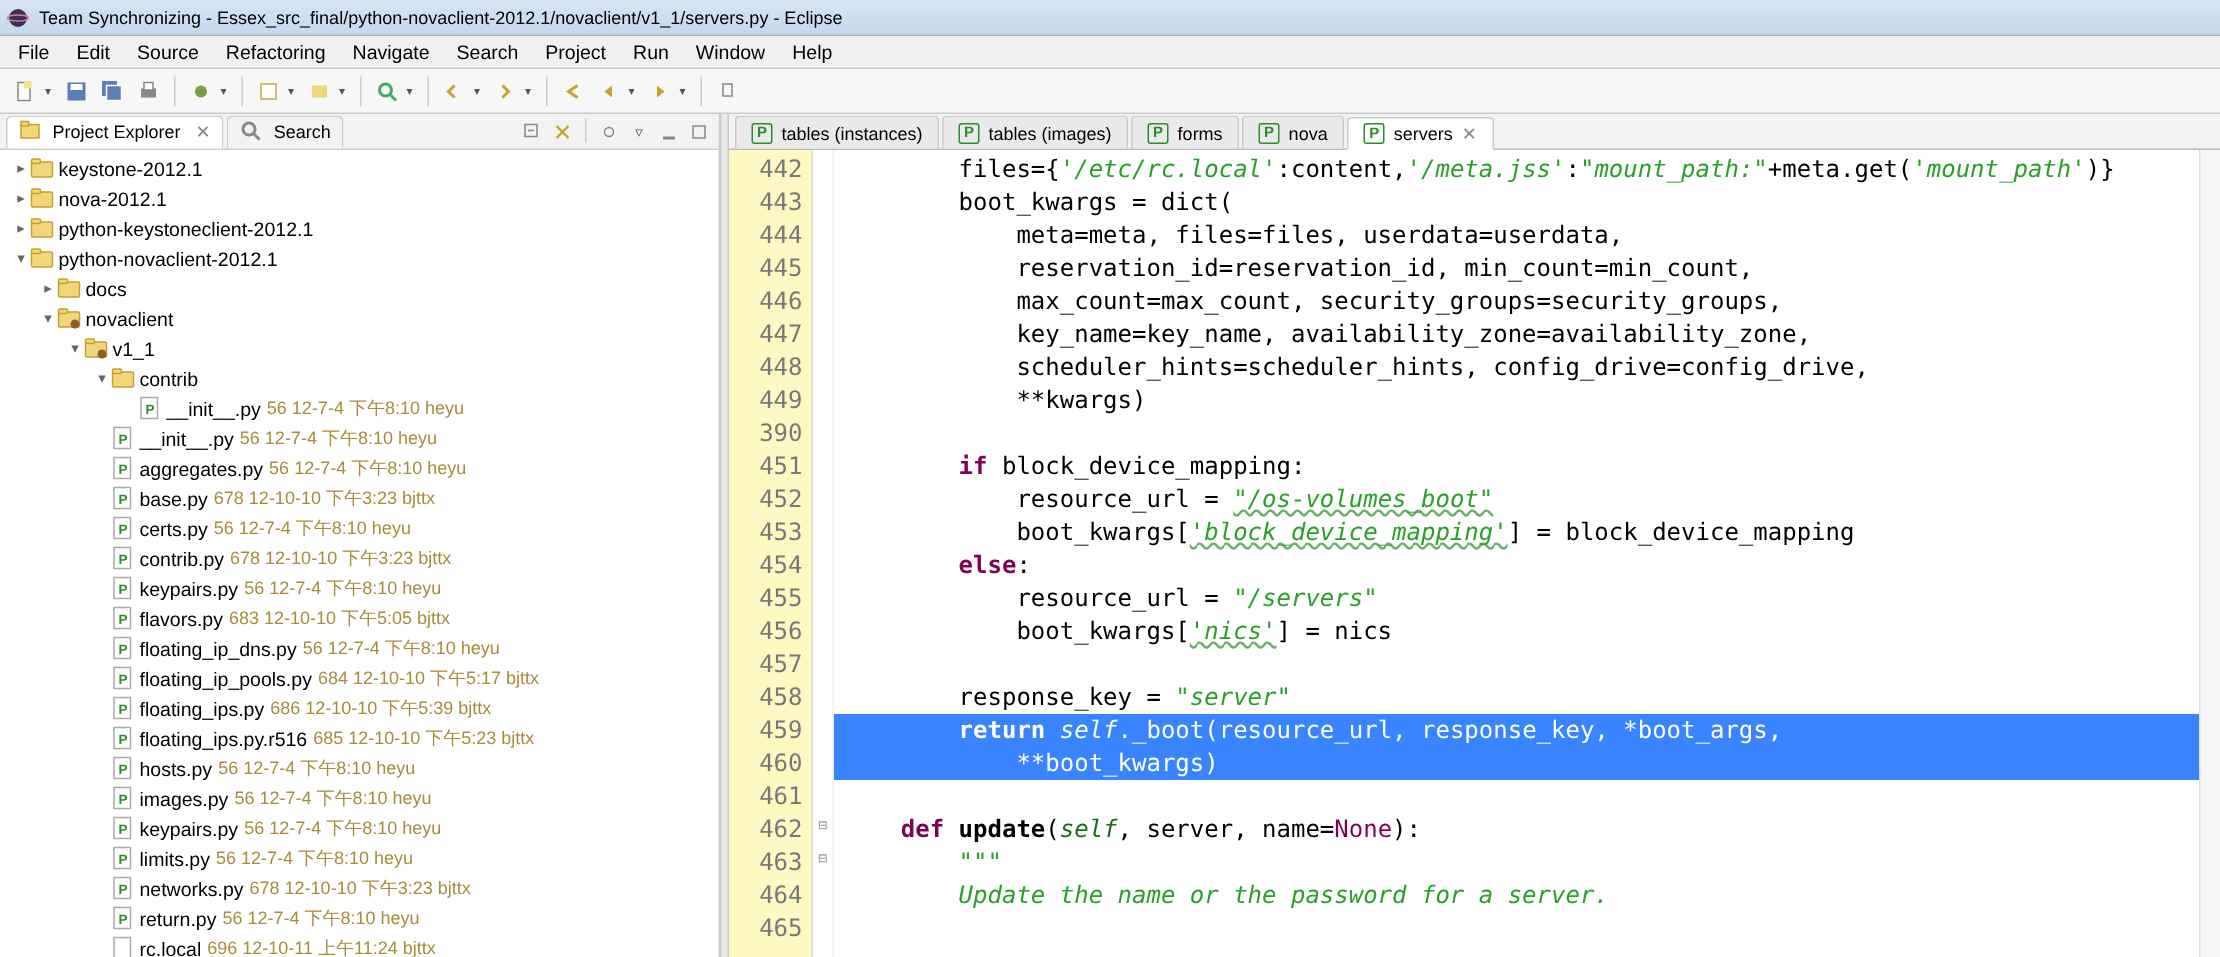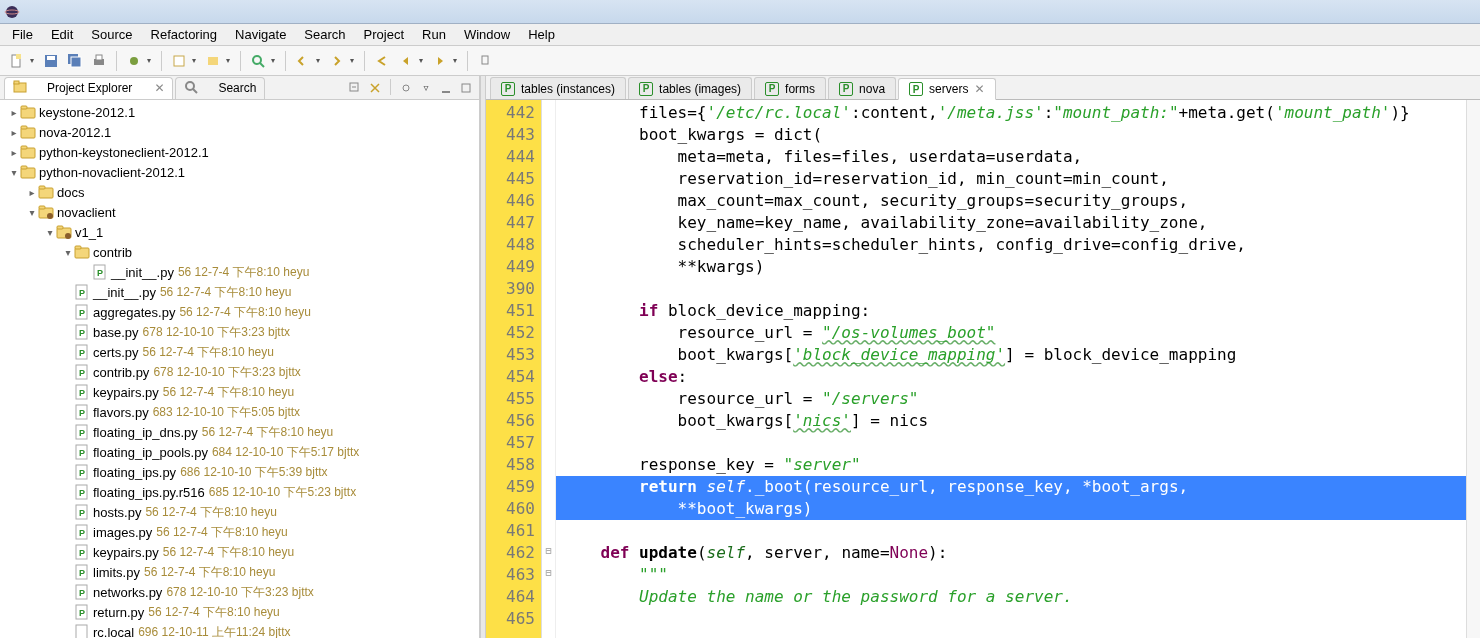--- a/index.html
+++ b/index.html
@@ -20,21 +20,21 @@
 .tb-btn { width: 22px; height: 22px; display: inline-flex; align-items: center; justify-content: center; cursor: pointer; border-radius: 2px; }
 .tb-dd { width: 8px; font-size: 8px; color: #555; }
 
 
 .split { display: flex; height: calc(100% - 76px); }
 .left-pane { width: 480px; border-right: 1px solid #ccc; display: flex; flex-direction: column; background: #fff; }
 .right-pane { flex: 1; display: flex; flex-direction: column; background: #fff; position: relative; }
 
 
 .view-tabs { height: 24px; display: flex; align-items: center; border-bottom: 1px solid #ccc; background: #f2f2f2; padding-left: 4px; gap: 0; }
-.view-tab { height: 22px; display: flex; align-items: center; padding: 0 8px; background: #fff; border: 1px solid #ccc; border-bottom: none; border-top-left-radius: 4px; border-top-right-radius: 4px; margin-right: 2px; font-size: 12px; cursor: pointer; gap: 20px; }
+.view-tab { height: 22px; display: flex; align-items: center; padding: 0 8px; background: #fff; border: 1px solid #ccc; border-bottom: none; border-top-left-radius: 4px; border-top-right-radius: 4px; margin-right: 2px; font-size: 12px; cursor: pointer; gap: 8px; }
 .view-tab.inactive { background: #f2f2f2; }
 .view-tab-close { font-size: 12px; color: #888; margin-left: 2px; }
 .view-toolbar { margin-left: auto; display: flex; gap: 2px; padding-right: 4px; }
 .mini-btn { width: 18px; height: 18px; display: inline-flex; align-items: center; justify-content: center; cursor: pointer; border: 1px solid transparent; }
 
 
 .tree { flex: 1; overflow: auto; padding: 2px 0; font-size: 13px; }
 .tree-row { display: flex; align-items: center; height: 20px; padding-left: 8px; white-space: nowrap; cursor: pointer; }
 .tw { width: 12px; text-align: center; color: #666; font-size: 10px; }
 .ic { width: 16px; height: 16px; display: inline-flex; align-items: center; justify-content: center; margin-right: 3px; }
@@ -42,21 +42,21 @@
 .meta { color: #a88c3a; margin-left: 4px; font-size: 12px; }
 
 
 .editor-tabs { height: 24px; display: flex; align-items: flex-end; border-bottom: 1px solid #bbb; background: #f2f2f2; padding: 0 4px; gap: 2px; }
 .editor-tab { height: 22px; display: flex; align-items: center; padding: 0 10px; background: #eaeaea; border: 1px solid #ccc; border-bottom: none; border-top-left-radius: 3px; border-top-right-radius: 3px; font-size: 12px; cursor: pointer; gap: 6px; }
 .editor-tab.active { background: #fff; border-bottom: 1px solid #fff; position: relative; top: 1px; }
 .py-ic { width: 14px; height: 14px; display: inline-flex; align-items: center; justify-content: center; color: #2a8f2a; font-weight: bold; font-size: 10px; border: 1px solid #2a8f2a; border-radius: 2px; }
 
 
 .editor-body { flex: 1; display: flex; overflow: hidden; font-family: Consolas, monospace; font-size: 16px; line-height: 22px; }
-.gutter { width: 56px; background: #fde047; border-right: 1px solid #ddd; text-align: right; padding: 2px 6px 0 0; color: #787878; user-select: none; }
+.gutter { width: 56px; background: #fef9c3; border-right: 1px solid #ddd; text-align: right; padding: 2px 6px 0 0; color: #787878; user-select: none; }
 .gutter div { height: 22px; }
 .code { flex: 1; padding: 2px 0 0 6px; white-space: pre; overflow: hidden; position: relative; }
 .code-line { height: 22px; }
 .sel { background: #3a84ff; color: #fff; display: block; padding-left: 6px; margin-left: -6px; }
 .sel .kw, .sel .self, .sel .fn, .sel .s, .sel .op { color: #fff; }
 .kw { color: #7f0055; font-weight: bold; }
 .self { color: #1a6b1a; font-style: italic; }
 .fn { color: #000; font-weight: bold; }
 .s  { color: #2aa02a; font-style: italic; }
 .sq { color: #2aa02a; font-style: italic; text-decoration: underline wavy #6aaf6a; text-decoration-skip-ink: none; }
@@ -78,20 +78,21 @@
 </head>
 <body>
 
 <div class="titlebar">
   <span class="titlebar-icon">
     <svg class="svg-ic" viewBox="0 0 16 16">
         <circle cx="8" cy="8" r="6" fill="#3b2e58"></circle>
         <ellipse cx="8" cy="8" rx="7" ry="2" fill="none" stroke="#c88" stroke-width="1"></ellipse>
       </svg>
   </span>
+  <span class="titlebar-text">Team Synchronizing - Essex_src_final/python-novaclient-2012.1/novaclient/v1_1/servers.py - Eclipse</span>
 </div>
 
 <div class="menubar" id="menubar">
     <span class="menubar-item">File</span>
     <span class="menubar-item">Edit</span>
     <span class="menubar-item">Source</span>
     <span class="menubar-item">Refactoring</span>
     <span class="menubar-item">Navigate</span>
     <span class="menubar-item">Search</span>
     <span class="menubar-item">Project</span>

